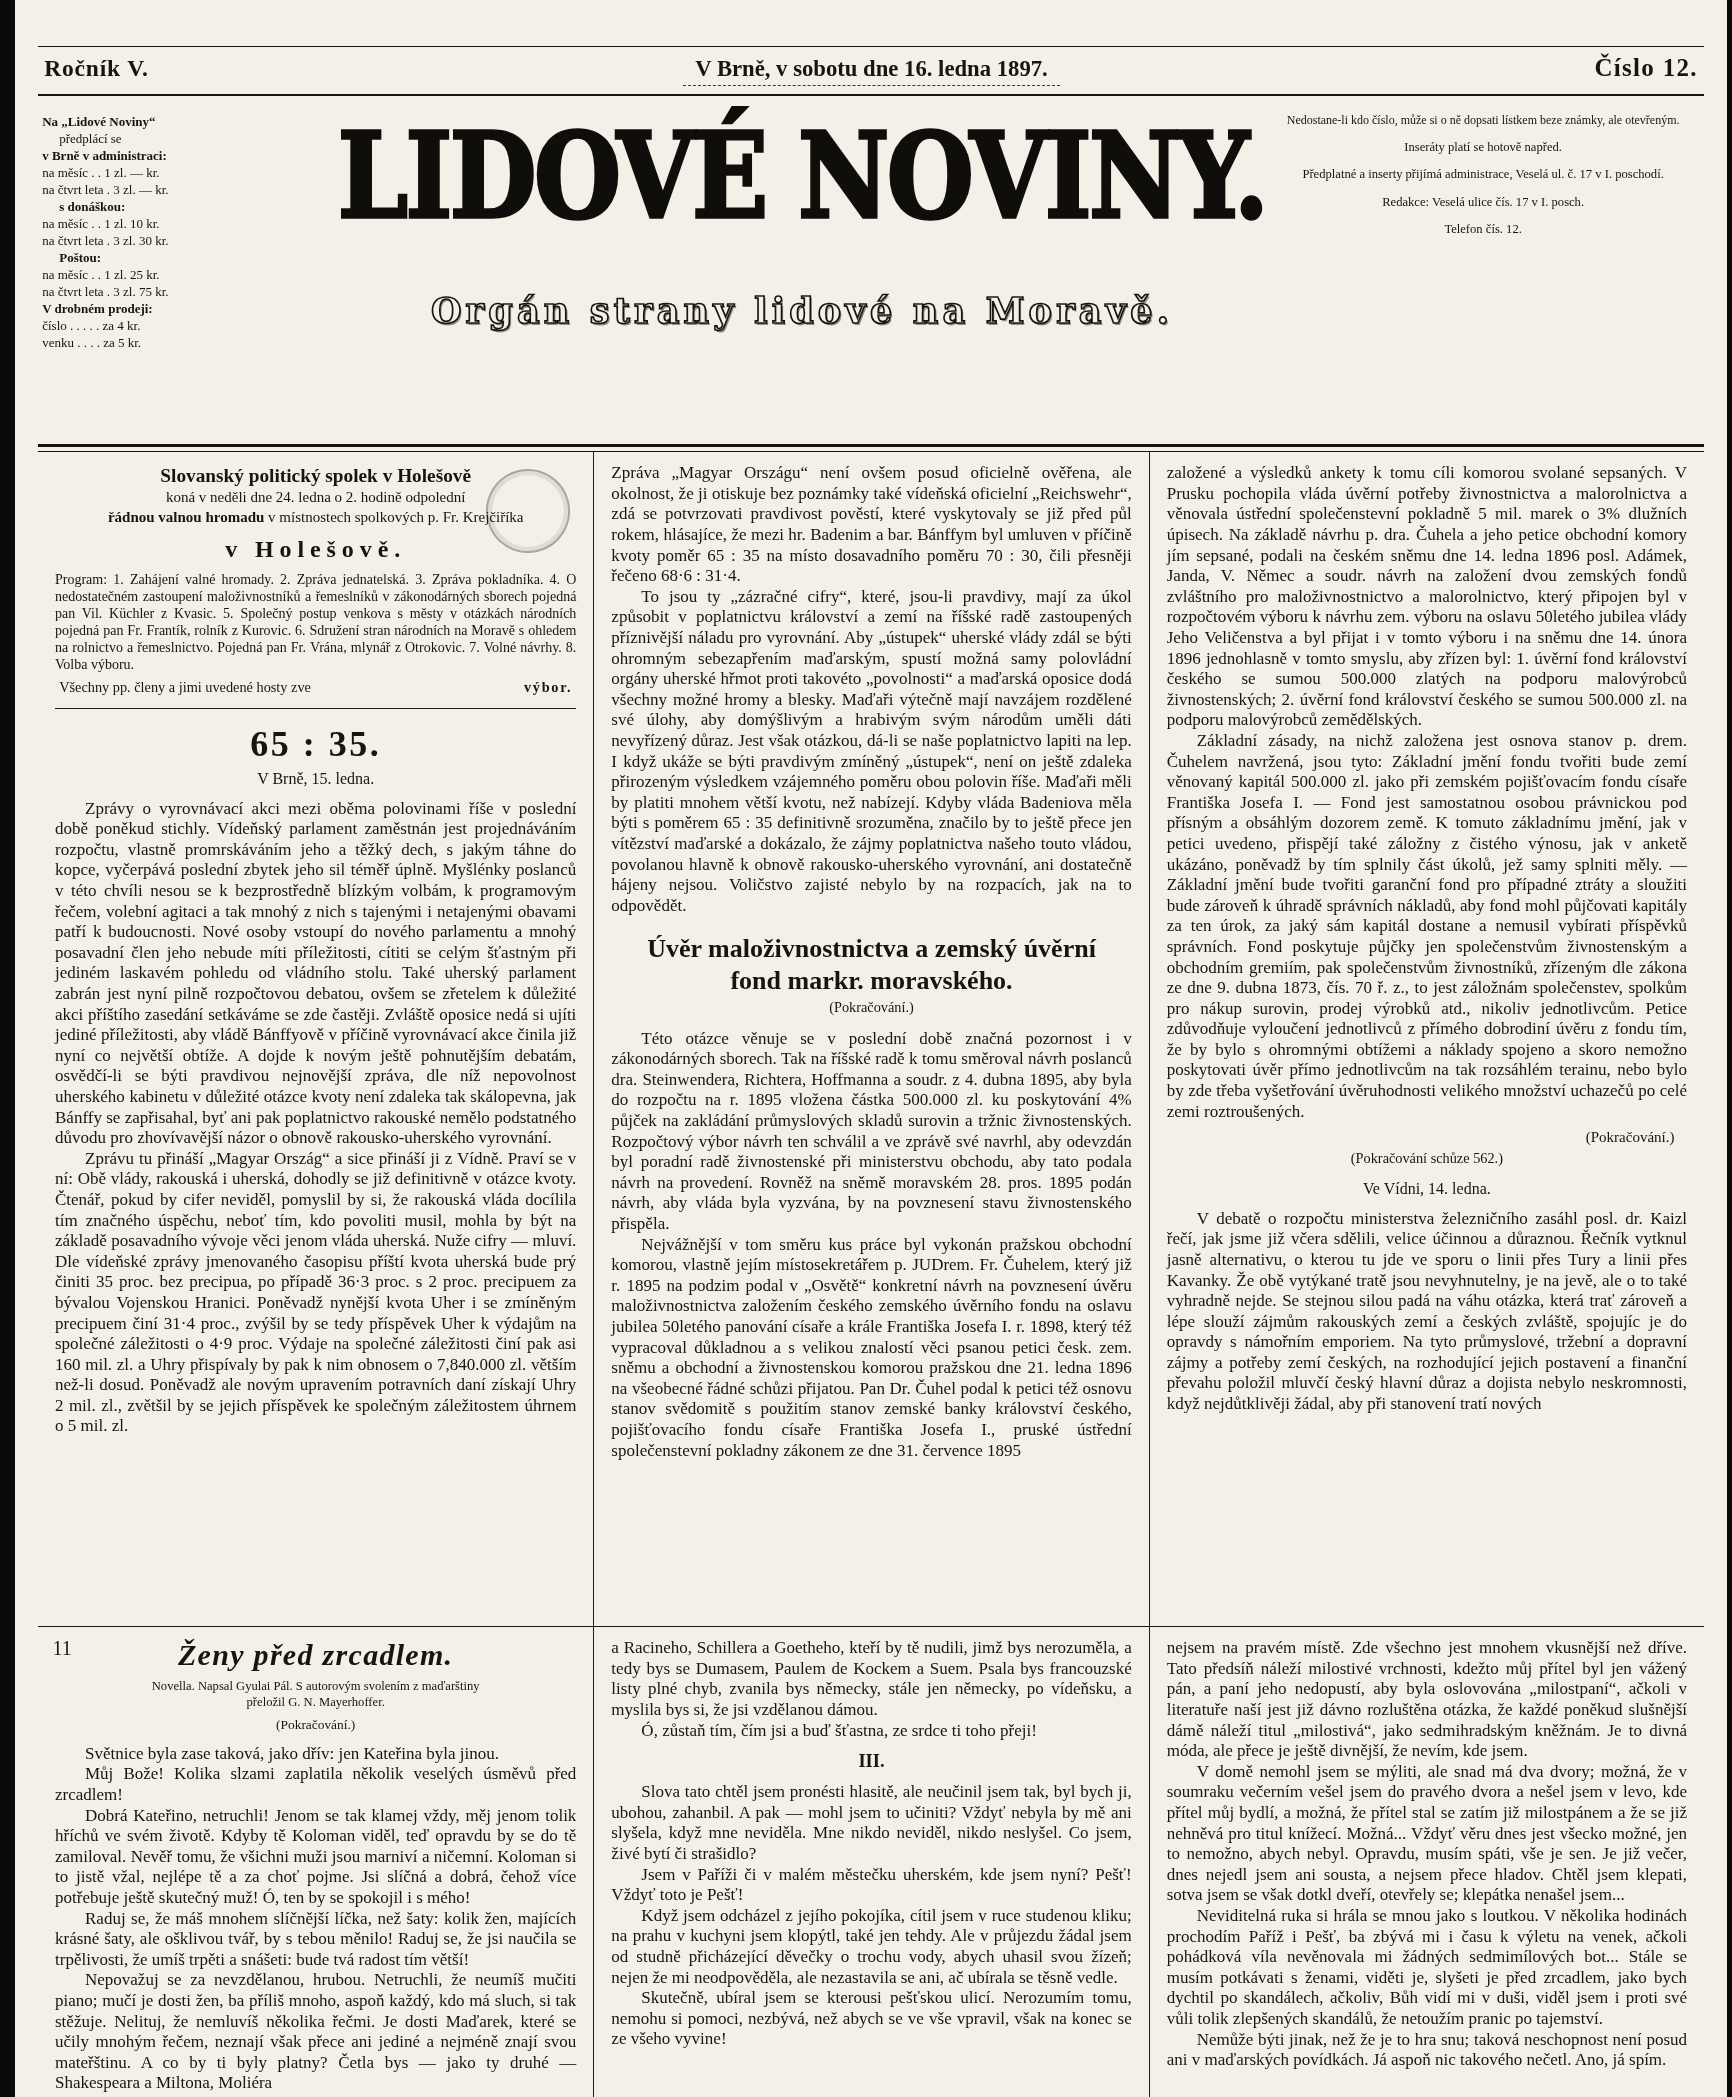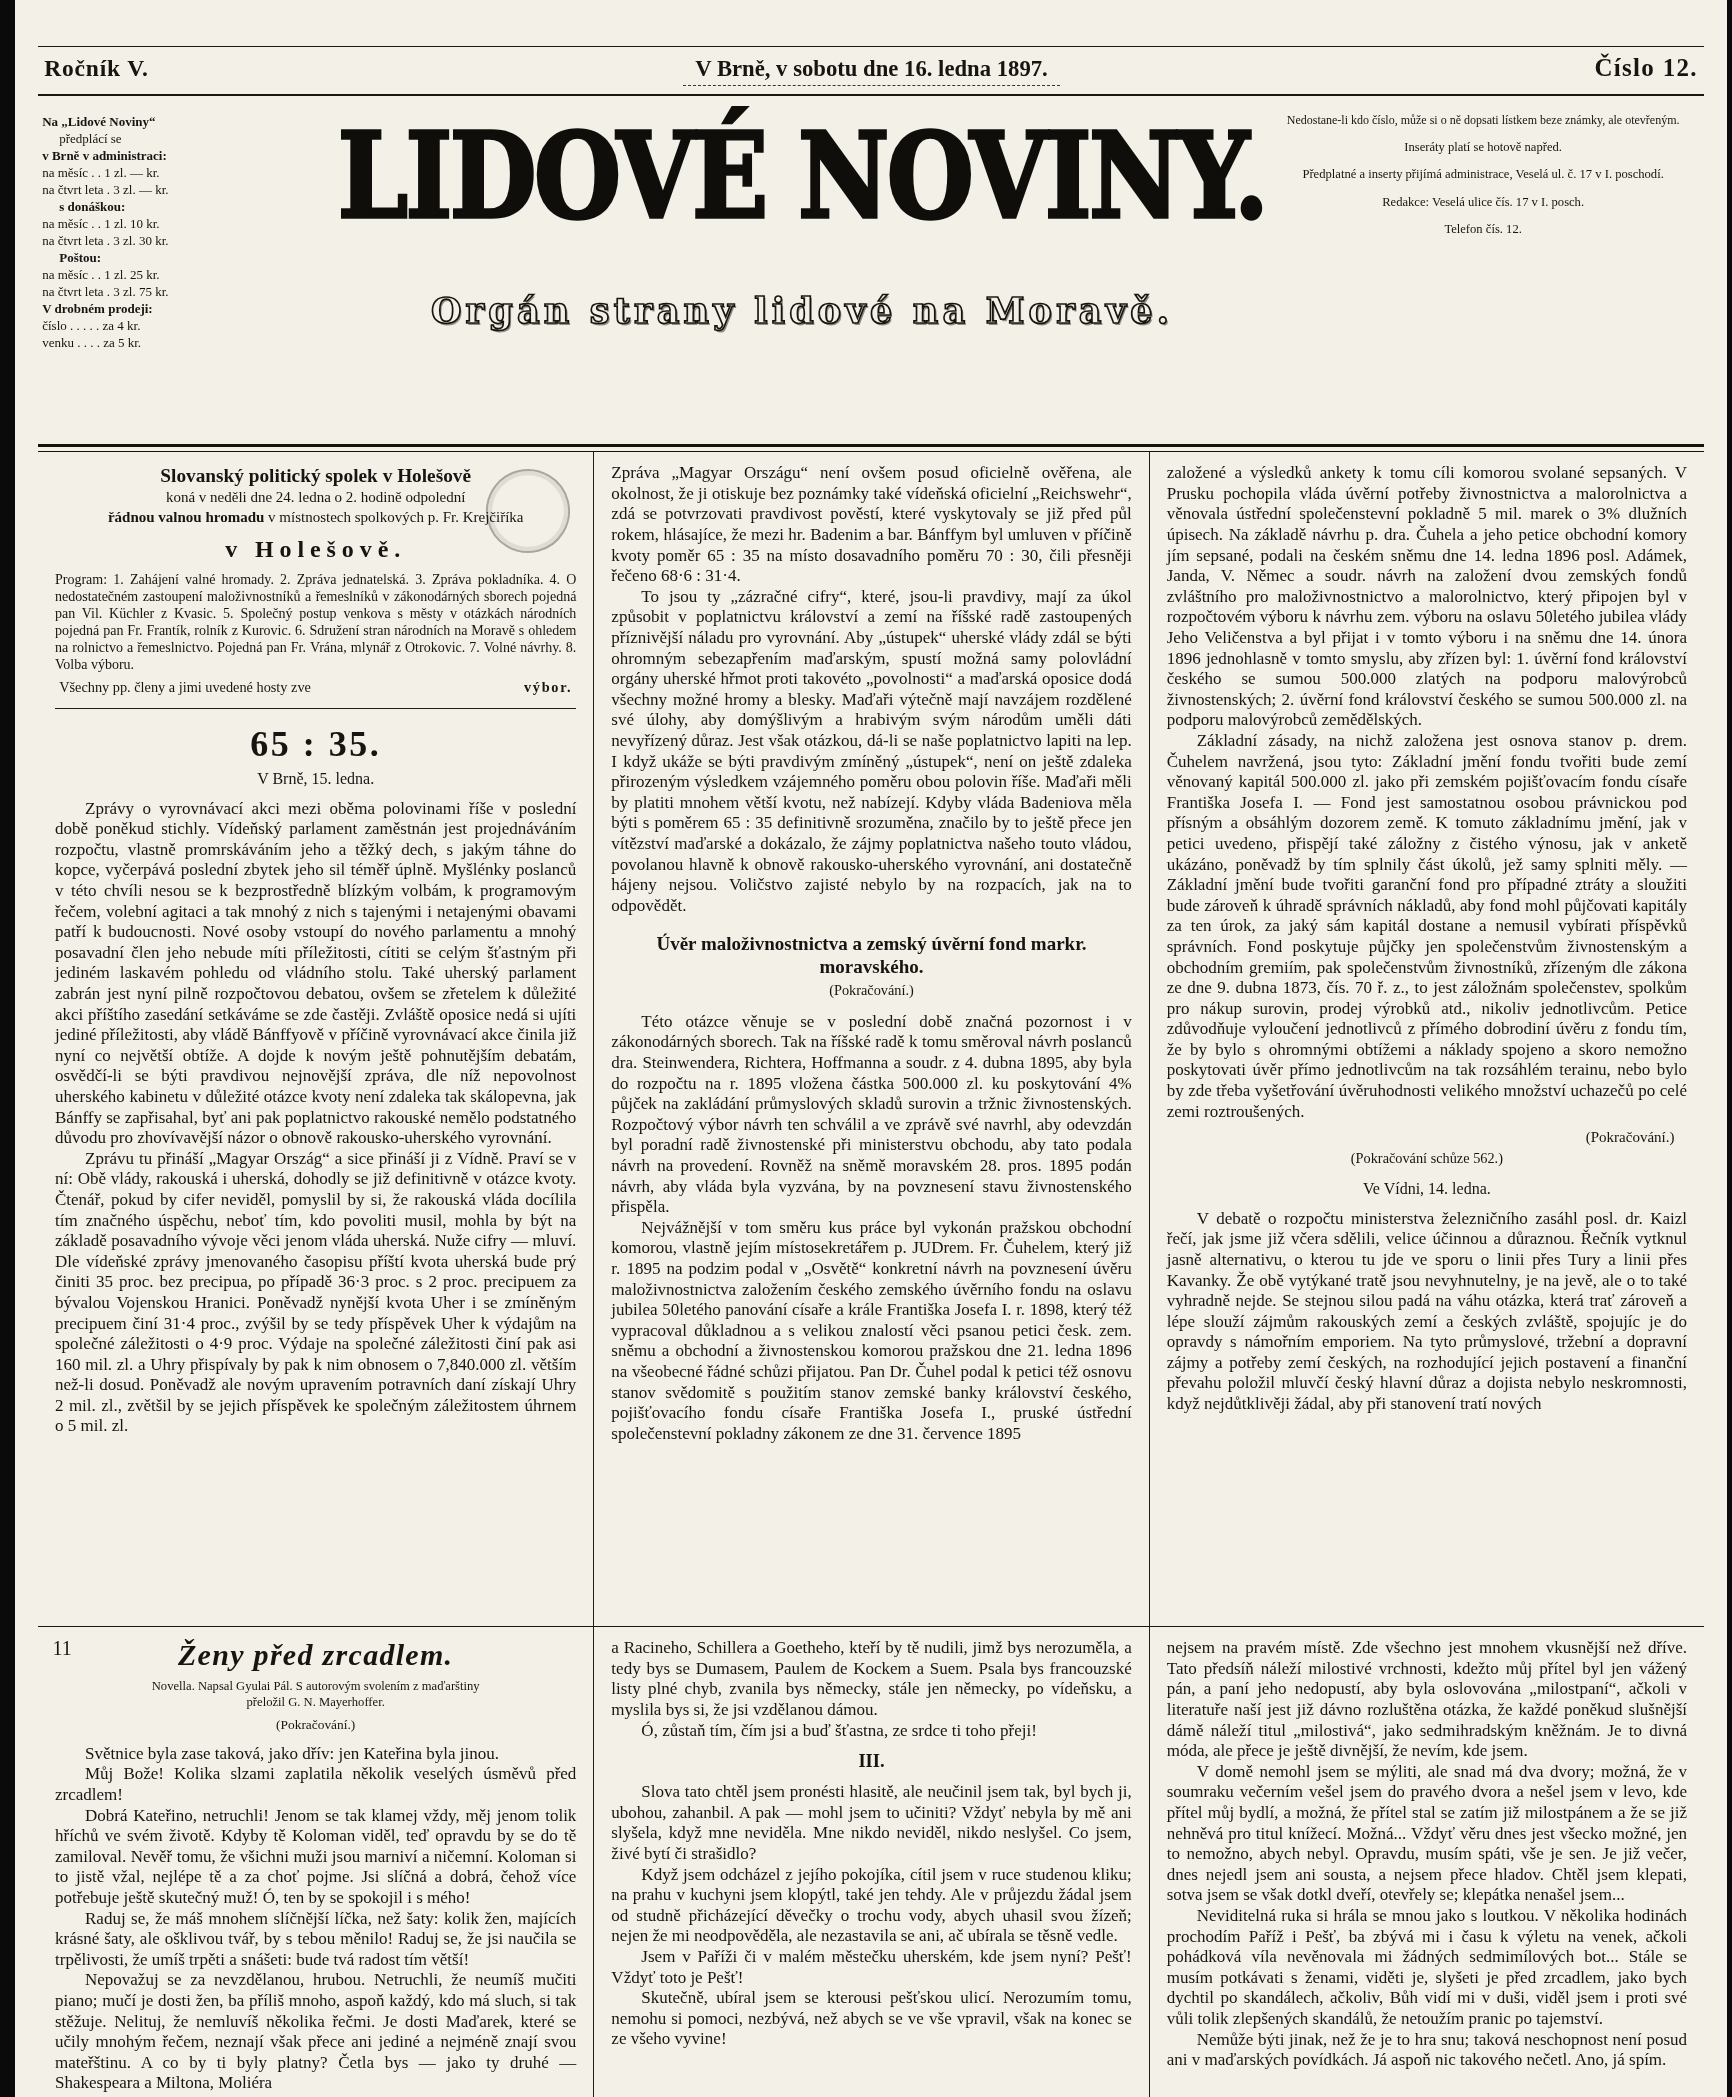--- a/index.html
+++ b/index.html
@@ -56,21 +56,21 @@
   .notice-invite{ display:flex; justify-content:space-between; font-size:14.3px; margin-top:5.9px; padding:0 4.2px; }
   .notice-invite .by { font-weight:bold; letter-spacing:1.7px; }
   .notice-rule { border-top:1.3px solid #211d18; margin:12.6px 0 14.3px 0; }
 
   .stamp { position:absolute; top:17px; right:23px; width:84px; height:84px; border:2.1px solid rgba(40,36,30,.45);
            border-radius:50%; box-shadow:inset 0 0 0 4.2px rgba(40,36,30,.12); transform:rotate(-14deg); opacity:.8; }
 
   
   .hl-big   { text-align:center; font-size:36px; font-weight:bold; margin:14.3px 0 4.2px 0; letter-spacing:2.5px; }
   .hl-date  { text-align:center; font-size:16px; margin-bottom:11px; }
-  .hl-two   { text-align:center; font-size:19px; font-weight:bold; line-height:1.2; margin:17px 12.6px 3.4px 12.6px; }
+  .hl-two   { text-align:center; font-size:26px; font-weight:bold; line-height:1.2; margin:17px 12.6px 3.4px 12.6px; }
   .hl-subtl { text-align:center; font-size:14.3px; margin-bottom:12.6px; }
   .hl-snem  { text-align:center; font-size:29px; font-weight:bold; margin:18.5px 0 4.2px 0; }
   .cont-mark{ text-align:right; font-size:15px; margin:6.7px 12.6px 4.2px 0; }
 
   
   .feu-head  { position:relative; text-align:center; margin-bottom:5.9px; }
   .feu-pgnum { position:absolute; left:-2.5px; top:-0.8px; font-size:20px; }
   .feu-title { font-size:30px; font-weight:bold; font-style:italic; letter-spacing:1.3px; }
   .feu-by    { text-align:center; font-size:12.6px; line-height:16px; }
   .feu-cont  { text-align:center; font-size:13.4px; margin:6.7px 0 11px 0; }
@@ -195,22 +195,22 @@
       </div>
 
       <div class="col">
         <div class="cont">
             <p class="para">a Racineho, Schillera a Goetheho, kteří by tě nudili, jimž bys nerozuměla, a tedy bys se Dumasem, Paulem de Kockem a Suem. Psala bys francouzské listy plné chyb, zvanila bys německy, stále jen německy, po vídeňsku, a myslila bys si, že jsi vzdělanou dámou.</p>
             <p class="para">Ó, zůstaň tím, čím jsi a buď šťastna, ze srdce ti toho přeji!</p>
           </div>
         <div class="feu-mark">III.</div>
         <div>
             <p class="para">Slova tato chtěl jsem pronésti hlasitě, ale neučinil jsem tak, byl bych ji, ubohou, zahanbil. A pak — mohl jsem to učiniti? Vždyť nebyla by mě ani slyšela, když mne neviděla. Mne nikdo neviděl, nikdo neslyšel. Co jsem, živé bytí či strašidlo?</p>
+            <p class="para">Jsem v Paříži či v malém městečku uherském, kde jsem nyní? Pešť! Vždyť toto je Pešť!</p>
             <p class="para">Když jsem odcházel z jejího pokojíka, cítil jsem v ruce studenou kliku; na prahu v kuchyni jsem klopýtl, také jen tehdy. Ale v průjezdu žádal jsem od studně přicházející děvečky o trochu vody, abych uhasil svou žízeň; nejen že mi neodpověděla, ale nezastavila se ani, ač ubírala se těsně vedle.</p>
-            <p class="para">Jsem v Paříži či v malém městečku uherském, kde jsem nyní? Pešť! Vždyť toto je Pešť!</p>
             <p class="para">Skutečně, ubíral jsem se kterousi pešťskou ulicí. Nerozumím tomu, nemohu si pomoci, nezbývá, než abych se ve vše vpravil, však na konec se ze všeho vyvine!</p>
           </div>
       </div>
 
       <div class="col">
         <div class="cont">
             <p class="para">nejsem na pravém místě. Zde všechno jest mnohem vkusnější než dříve. Tato předsíň náleží milostivé vrchnosti, kdežto můj přítel byl jen vážený pán, a paní jeho nedopustí, aby byla oslovována „milostpaní“, ačkoli v literatuře naší jest již dávno rozluštěna otázka, že každé poněkud slušnější dámě náleží titul „milostivá“, jako sedmihradským kněžnám. Je to divná móda, ale přece je ještě divnější, že nevím, kde jsem.</p>
             <p class="para">V domě nemohl jsem se mýliti, ale snad má dva dvory; možná, že v soumraku večerním vešel jsem do pravého dvora a nešel jsem v levo, kde přítel můj bydlí, a možná, že přítel stal se zatím již milostpánem a že se již nehněvá pro titul knížecí. Možná... Vždyť věru dnes jest všecko možné, jen to nemožno, abych nebyl. Opravdu, musím spáti, vše je sen. Je již večer, dnes nejedl jsem ani sousta, a nejsem přece hladov. Chtěl jsem klepati, sotva jsem se však dotkl dveří, otevřely se; klepátka nenašel jsem...</p>
             <p class="para">Neviditelná ruka si hrála se mnou jako s loutkou. V několika hodinách prochodím Paříž i Pešť, ba zbývá mi i času k výletu na venek, ačkoli pohádková víla nevěnovala mi žádných sedmimílových bot... Stále se musím potkávati s ženami, viděti je, slyšeti je před zrcadlem, jako bych dychtil po skandálech, ačkoliv, Bůh vidí mi v duši, viděl jsem i proti své vůli tolik zlepšených skandálů, že netoužím pranic po tajemství.</p>
             <p class="para">Nemůže býti jinak, než že je to hra snu; taková neschopnost není posud ani v maďarských povídkách. Já aspoň nic takového nečetl. Ano, já spím.</p>

